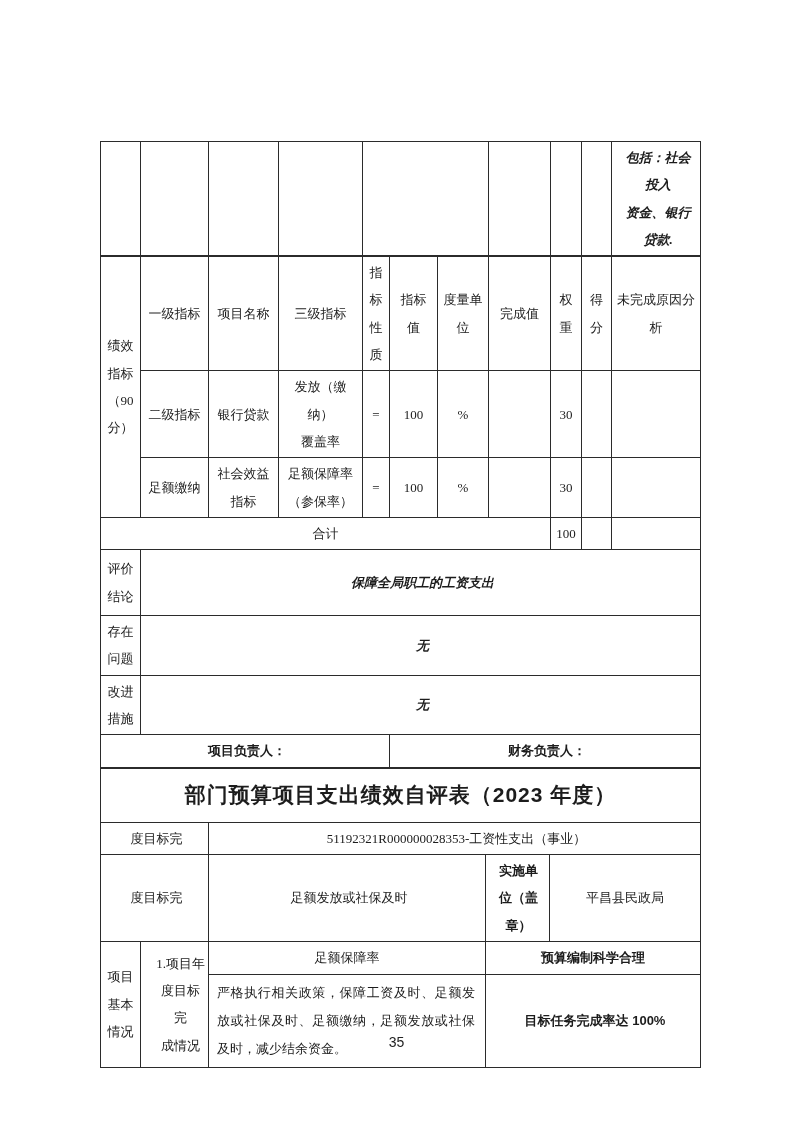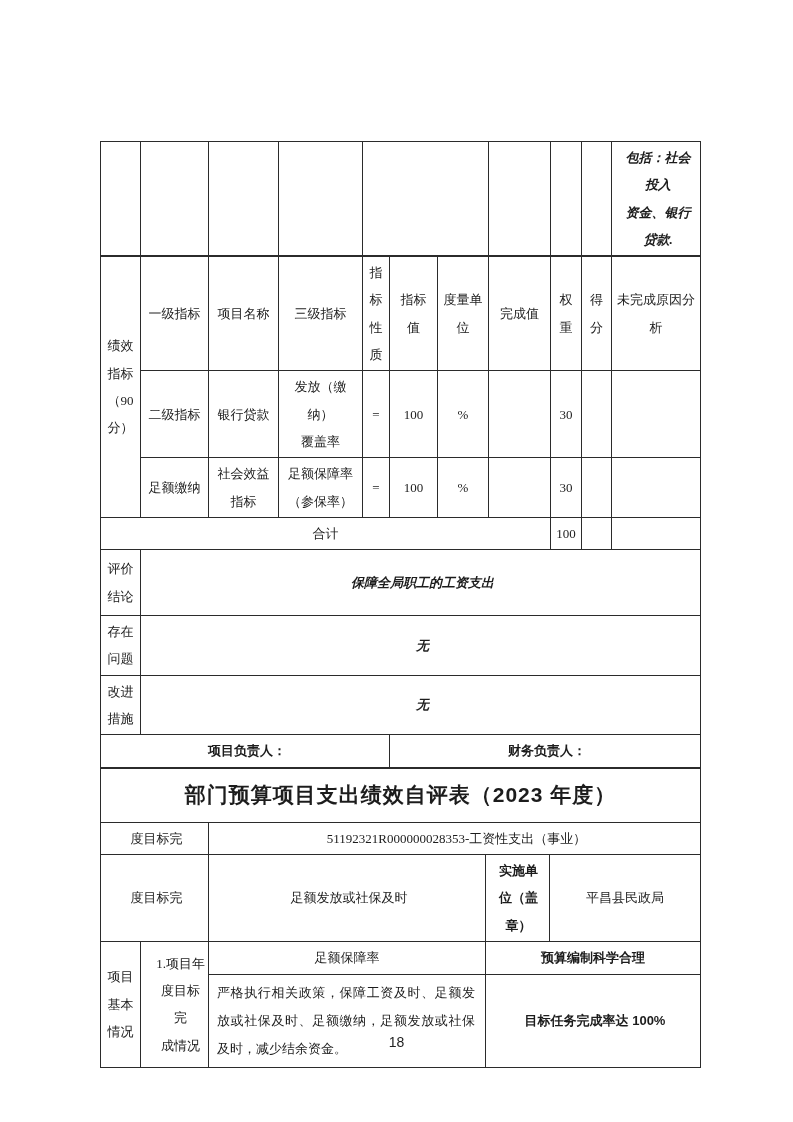--- a/index.html
+++ b/index.html
@@ -209,13 +209,13 @@
     </tr>
     <tr style="height:86px">
       <td class="left goal-text">严格执行相关政策，保障工资及时、足额发放或社保及时、足额缴纳，足额发放或社保及时，减少结余资金。</td>
       <td colspan="2" class="left hei">目标任务完成率达 100%</td>
     </tr>
   </tbody>
     </table>
 
 </div>
 
-<div class="page-number">18</div>
+<div class="page-number">35</div>
 
 </body></html>

